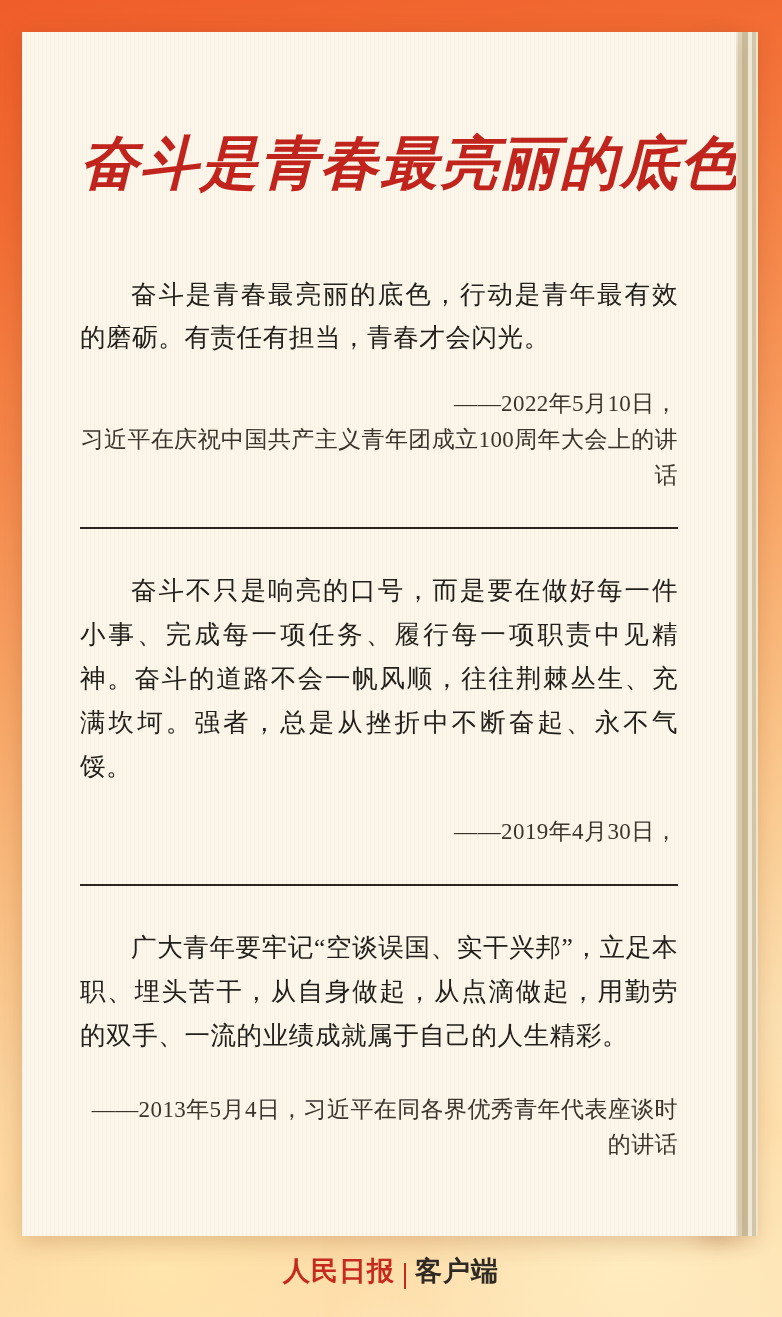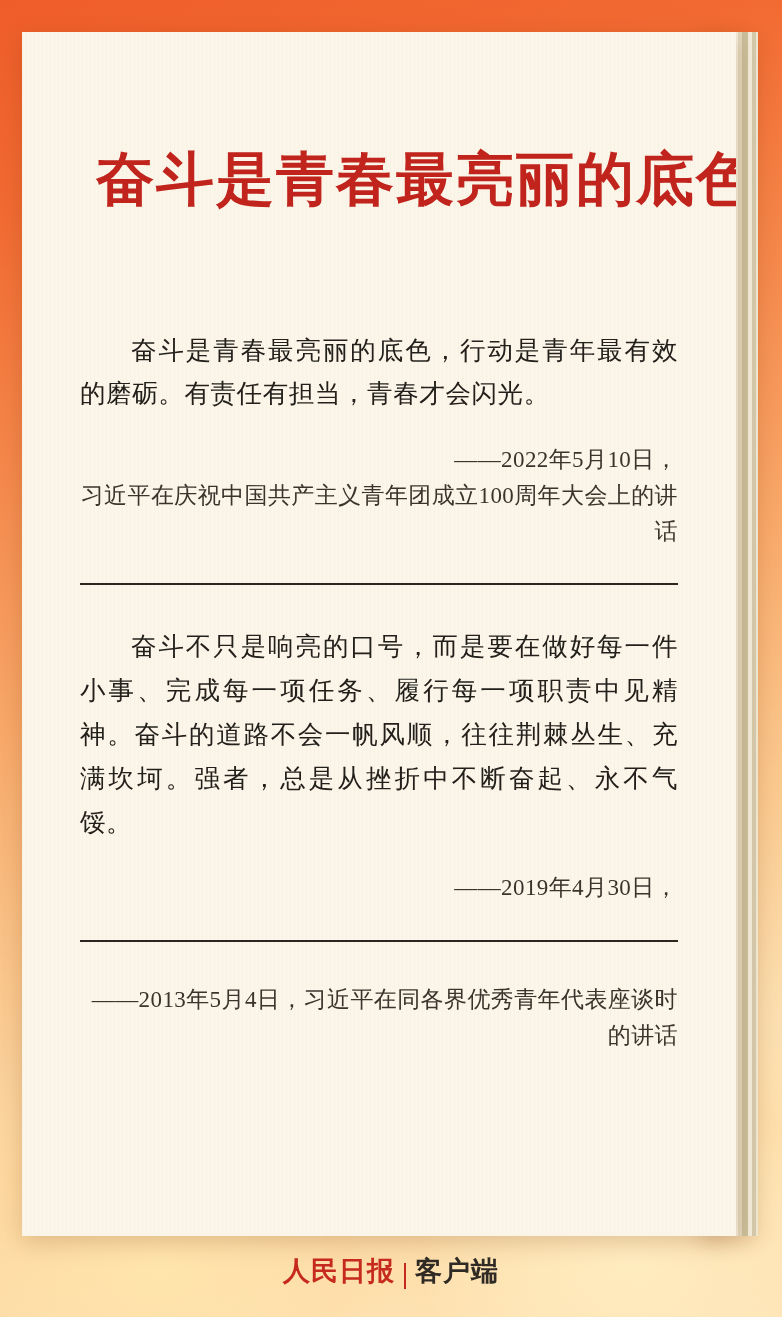--- a/index.html
+++ b/index.html
@@ -83,33 +83,34 @@
   
   .content {
     position: relative;
     z-index: 4;
     padding: 0 58px;
     box-sizing: border-box;
     width: 714px;
   }
 
   .title {
-    margin: 16px;
+    margin: 0;
     padding-top: 96px;
     font-family: "Liberation Serif", "DejaVu Serif", serif;
     font-size: 58px;
     font-weight: bold;
     letter-spacing: 2px;
     color: #c0241c;
     line-height: 1.25;
     white-space: nowrap;
+    font-style: italic;
   }
 
   .quotes {
-    margin-top: 112px;
+    margin-top: 72px;
   }
 
   .quote-block {
     margin-bottom: 0;
   }
 
   .quote-text {
     font-size: 25.5px;
     line-height: 1.72;
     color: #23201c;
@@ -217,20 +218,21 @@
         <div class="quote-block">
           <p class="quote-text">奋斗不只是响亮的口号，而是要在做好每一件小事、完成每一项任务、履行每一项职责中见精神。奋斗的道路不会一帆风顺，往往荆棘丛生、充满坎坷。强者，总是从挫折中不断奋起、永不气馁。</p>
           <div class="attribution">
             <span>——2019年4月30日，</span>
           </div>
         </div>
 
         <div class="divider"></div>
 
         <div class="quote-block">
+          <p class="quote-text">广大青年要牢记“空谈误国、实干兴邦”，立足本职、埋头苦干，从自身做起，从点滴做起，用勤劳的双手、一流的业绩成就属于自己的人生精彩。</p>
           <div class="attribution single-line">
             <span>——2013年5月4日，习近平在同各界优秀青年代表座谈时的讲话</span>
           </div>
         </div>
 
       </div>
     </div>
   </div>
 
   <div class="footer">

